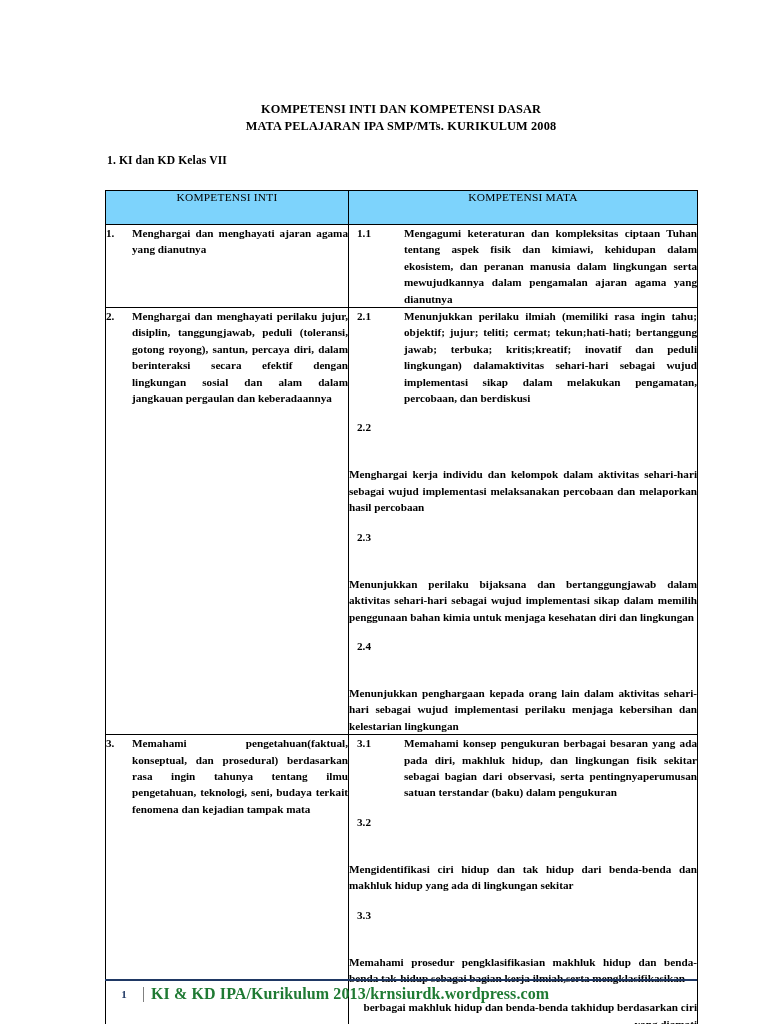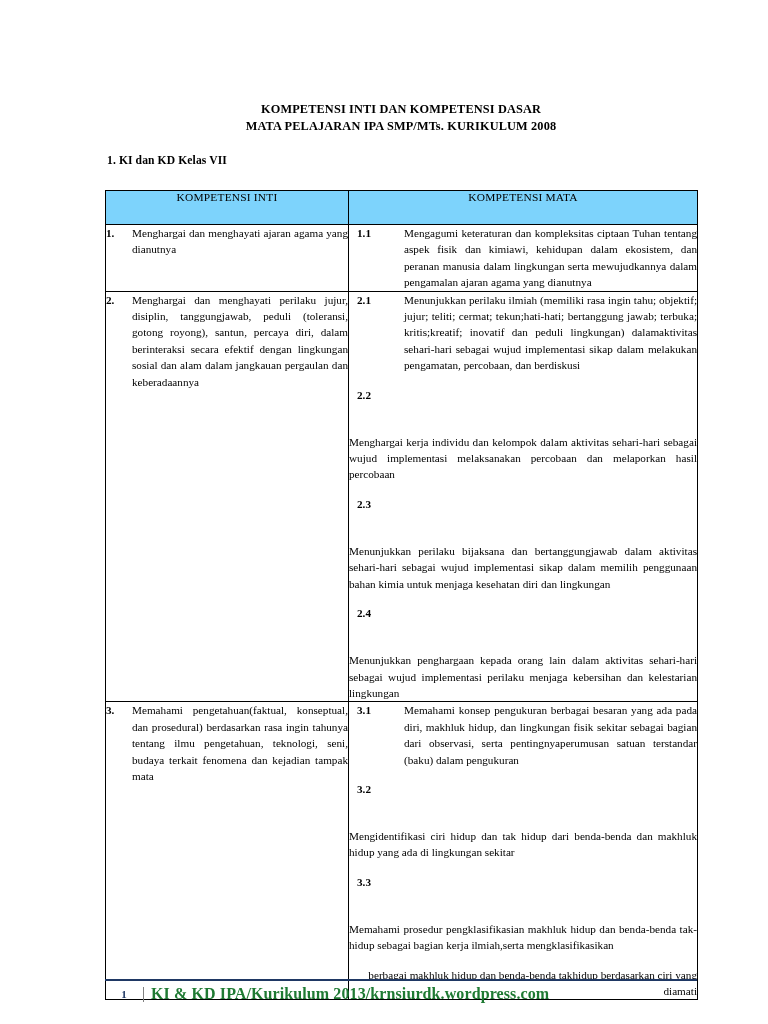--- a/index.html
+++ b/index.html
@@ -89,21 +89,21 @@
   .num-kd {
     flex: 0 0 47px;
     font-weight: bold;
     font-size: 11.2px;
     margin-left: 8px;
   }
   .txt {
     flex: 1 1 auto;
     text-align: justify;
     text-justify: inter-word;
-    font-weight: normal;
+    font-weight: bold;
     hyphens: none;
   }
   .txt p {
     margin: 0;
   }
   .txt p + p {
     margin-top: 13px;
   }
   .txt p:last-child, .txt p.last {
     text-align: right;

